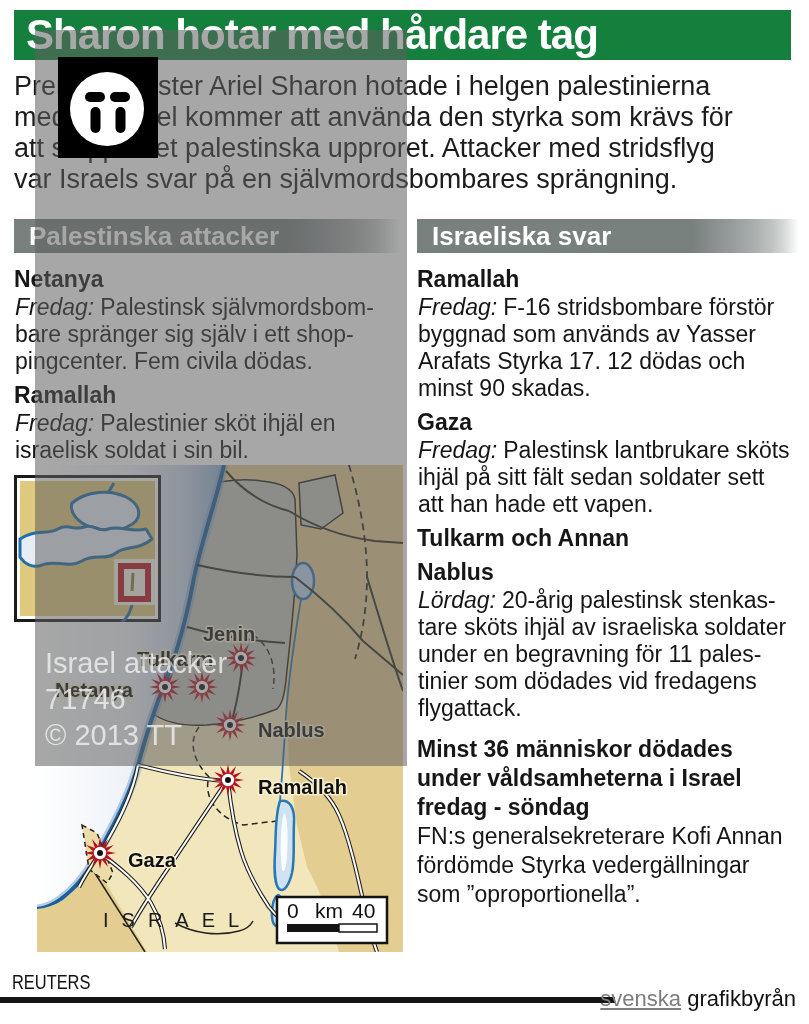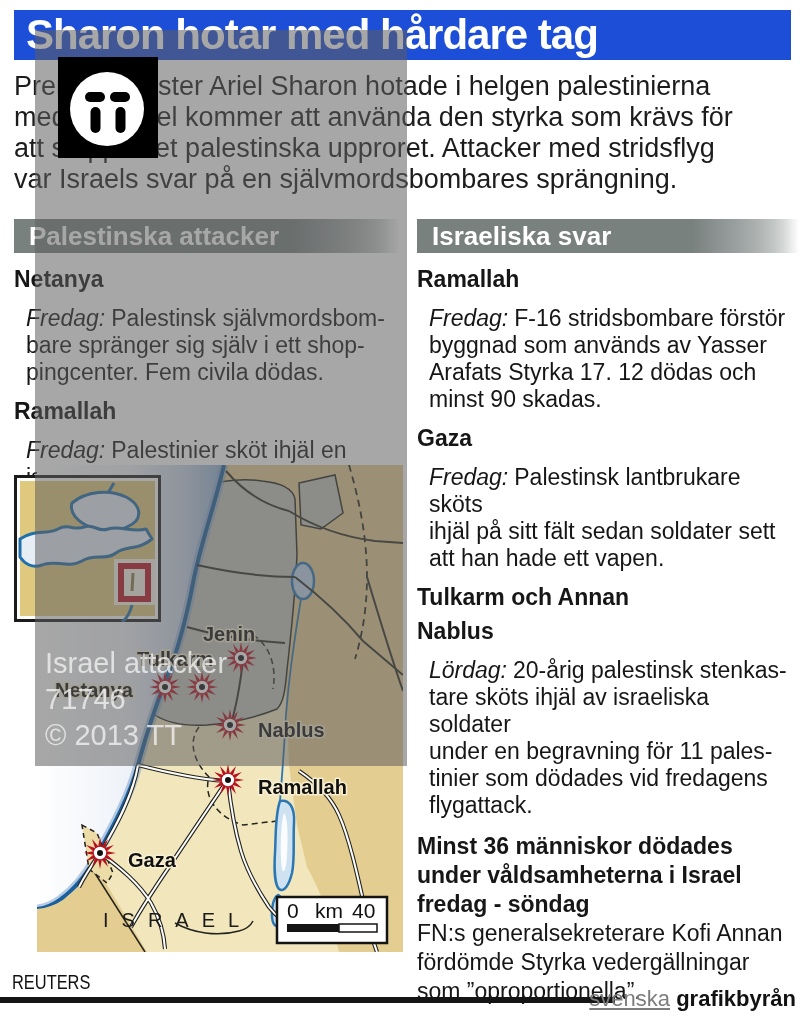--- a/index.html
+++ b/index.html
@@ -1,49 +1,49 @@
 <!DOCTYPE html>
 <html><head>
 <meta charset="utf-8">
 <style>
   html,body{margin:0;padding:0;background:#e8e8e8;}
   #page{position:relative;width:809px;height:1024px;background:#ffffff;overflow:hidden;
         font-family:"Liberation Sans","DejaVu Sans",sans-serif;color:#161616;}
   
-  #titlebar{position:absolute;left:14px;top:10px;width:777px;height:50px;background:#1d4ed8;}
+  #titlebar{position:absolute;left:14px;top:10px;width:777px;height:50px;background:#15803d;}
   #titlebar h1{margin:0;padding:0 0 0 12px;font-size:42px;line-height:50px;font-weight:bold;color:#ffffff;letter-spacing:-1px;}
   
   #intro{position:absolute;left:14px;top:71px;width:781px;font-size:27px;line-height:31px;white-space:pre-line;color:#1c1c1c;}
   
   .col{position:absolute;top:219px;}
   #col-left{left:14px;width:386px;}
   #col-right{left:417px;width:382px;}
   .secbar{height:34px;background:linear-gradient(90deg,#79817f 0%,#79817f 72%,#8a9190 78%,#9ba1a0 84%,#adb2b1 89%,#c0c4c3 93%,#d5d8d7 96%,#ebecec 98%,#ffffff 100%);}
   .secbar span{display:block;padding-left:15px;font-size:26px;line-height:34px;font-weight:bold;color:#ffffff;}
   .entries{margin-top:13px;}
   .entry h3{margin:7px 0 0 0;font-size:23px;line-height:27px;font-weight:bold;}
-  .entry p{margin:12px;font-size:23px;line-height:27px;}
+  .entry p{margin:1px;font-size:23px;line-height:27px;}
   .entry p i{margin-right:6px;}
   .entry p span{white-space:pre-line;}
   .summary{margin-top:13px;font-size:23px;line-height:29px;}
   .sum-bold{margin:0;font-weight:bold;white-space:pre-line;}
   .sum-reg{margin:0;white-space:pre-line;line-height:29px;}
   
   #map{position:absolute;left:37px;top:465px;width:366px;height:487px;}
   #inset{position:absolute;left:14px;top:475px;width:147px;height:147px;}
   
   #wm-rect{position:absolute;left:35px;top:30px;width:372px;height:736px;background:rgba(95,95,95,0.55);z-index:10;}
   #tt-logo{position:absolute;left:58px;top:57px;width:100px;height:101px;z-index:11;}
   #wm-text{position:absolute;left:45px;top:645px;z-index:11;font-size:29px;line-height:36px;color:rgba(242,242,242,0.78);}
   
   #reuters{position:absolute;left:12px;top:971px;font-size:20px;letter-spacing:0px;transform:scaleX(0.82);transform-origin:left;color:#111;}
   #footer-rule{position:absolute;left:0;top:997px;width:615px;height:6px;background:#151515;}
   #credit{position:absolute;right:13px;top:986px;font-size:22px;}
   #credit .g{color:#7d7d7d;text-decoration:underline;}
-  #credit .b{color:#111;font-weight:bold;}
+  #credit .b{color:#111;font-weight:normal;}
   svg text{font-family:"Liberation Sans","DejaVu Sans",sans-serif;}
   .maplabel{font-size:20px;font-weight:bold;fill:#101010;paint-order:stroke;stroke:#f7efd2;stroke-width:3px;stroke-linejoin:round;}
 </style>
 </head>
 <body>
 
 <div id="page">
 
   <div id="titlebar">
     <h1>Sharon hotar med hårdare tag</h1>

